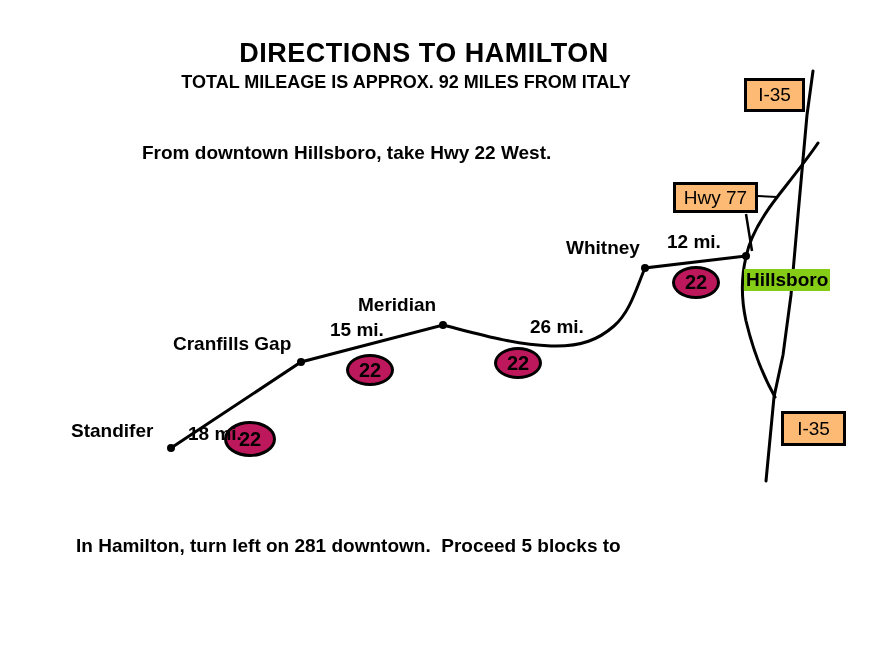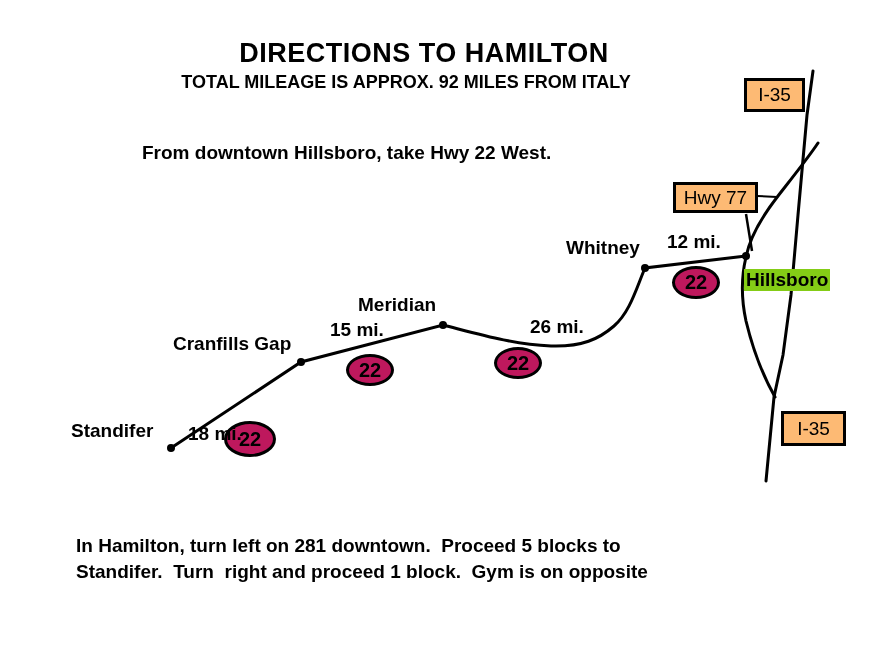--- a/index.html
+++ b/index.html
@@ -97,16 +97,15 @@
   <div class="abs town-label" style="left:566px; top:237px;">Whitney</div>
   <div class="abs town-label masked" style="left:744px; top:269px;">Hillsboro</div>
 
   <div class="abs dist-label" style="left:188px; top:382px;margin-top:41px;">18 mi.</div>
   <div class="abs dist-label" style="left:330px; top:319px;">15 mi.</div>
   <div class="abs dist-label" style="left:530px; top:316px;">26 mi.</div>
   <div class="abs dist-label" style="left:667px; top:231px;">12 mi.</div>
 
   <div class="footer">
     <div class="footer-line">In Hamilton, turn left on 281 downtown.  Proceed 5 blocks to</div>
-    <div class="footer-line">Standifer.  Turn  right and proceed 1 block.  Gym is on opposite</div>
   </div>
 
 </div>
 
 </body></html>

